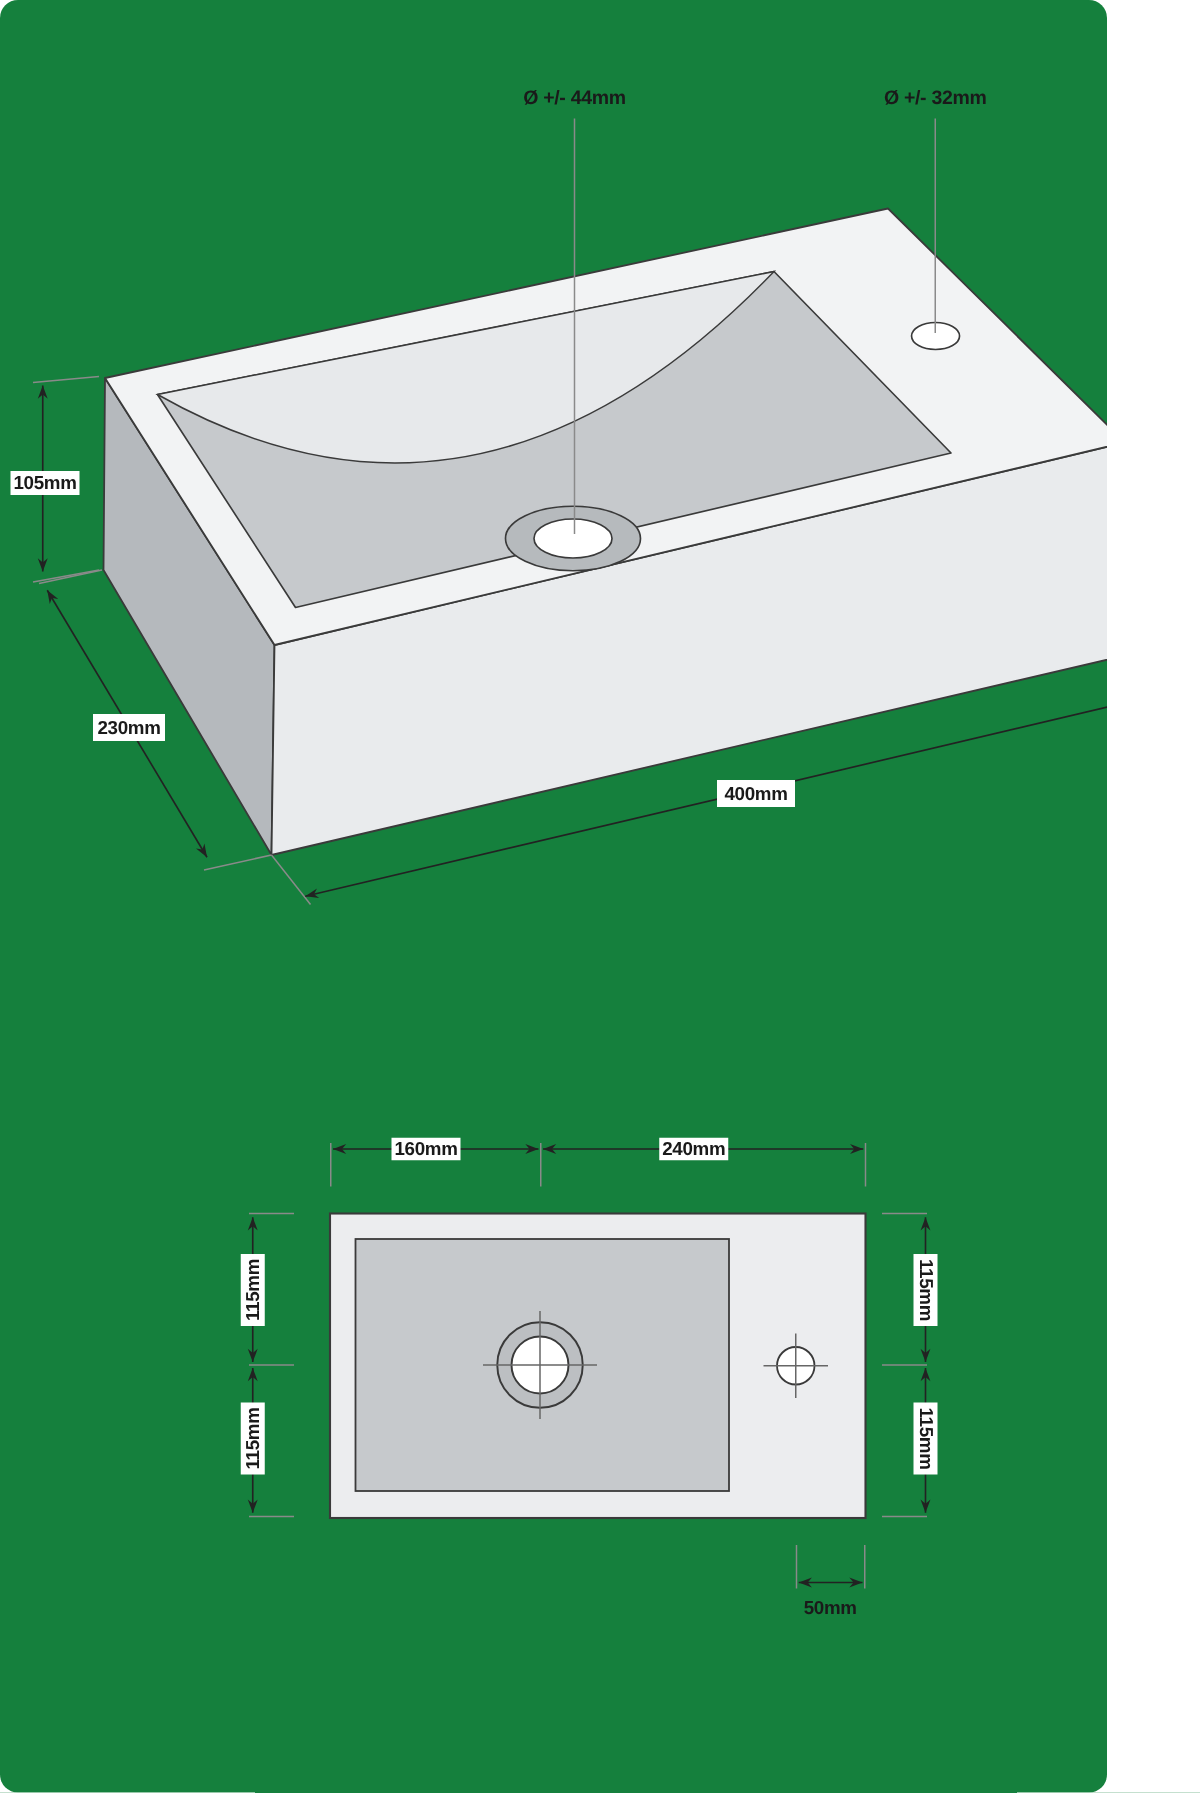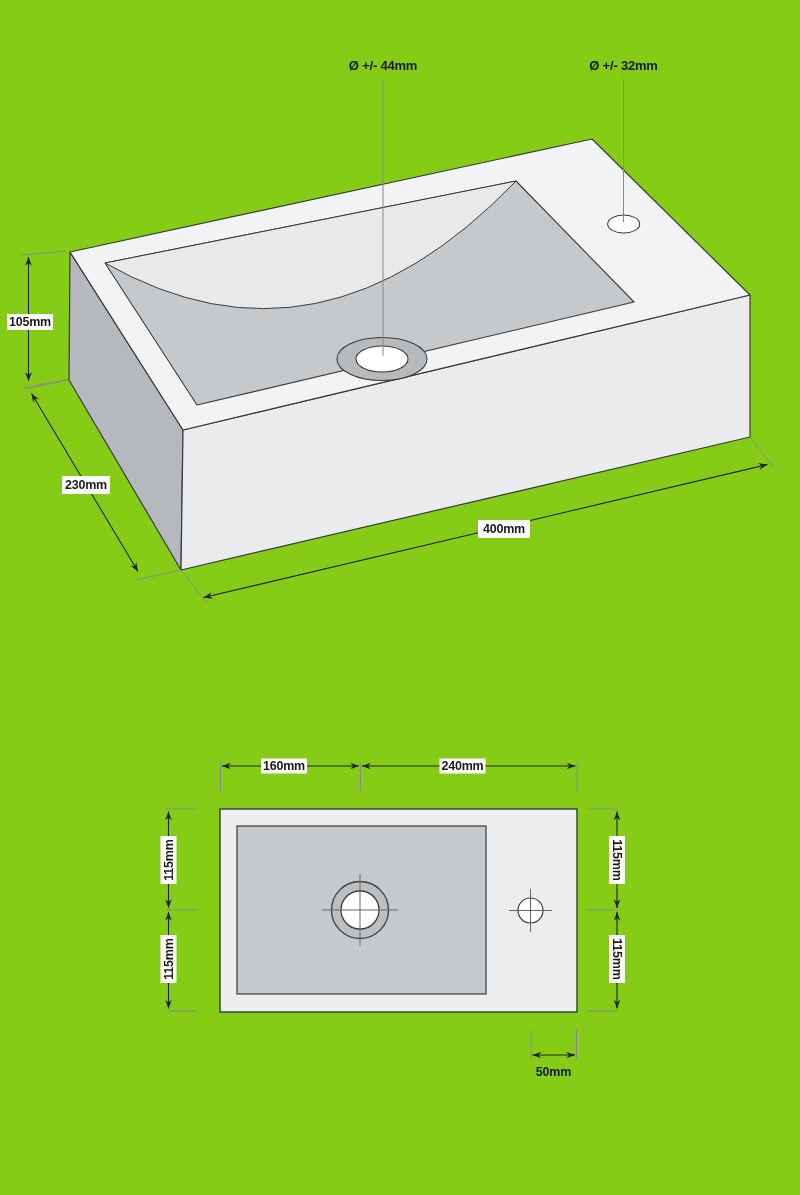--- a/index.html
+++ b/index.html
@@ -1,21 +1,22 @@
 <!DOCTYPE html>
 <html><head>
 <meta charset="utf-8">
 <style>
   html, body { margin: 0; padding: 0; background: #ffffff; }
   .canvas {
     position: relative;
-    width: 800px;
+    width: 738px;
     height: 1195px;
-    background: #84cc16;
+    background: #15803d;
     overflow: hidden;
+    border-radius: 12px;
   }
   svg { display: block; }
   .outline      { stroke: #3a3a3a; stroke-width: 1.2; stroke-linejoin: round; }
   .ext-line     { stroke: #8a8a8a; stroke-width: 1;   fill: none; }
   .leader-line  { stroke: #8a8a8a; stroke-width: 1;   fill: none; }
   .crosshair    { stroke: #666666; stroke-width: 1;   fill: none; }
   .dim-line     { stroke: #222222; stroke-width: 1.1; fill: none; }
   .lbl-bg       { fill: #ffffff; stroke: none; }
   .dim-text {
     font-family: "Liberation Sans", "DejaVu Sans", sans-serif;

